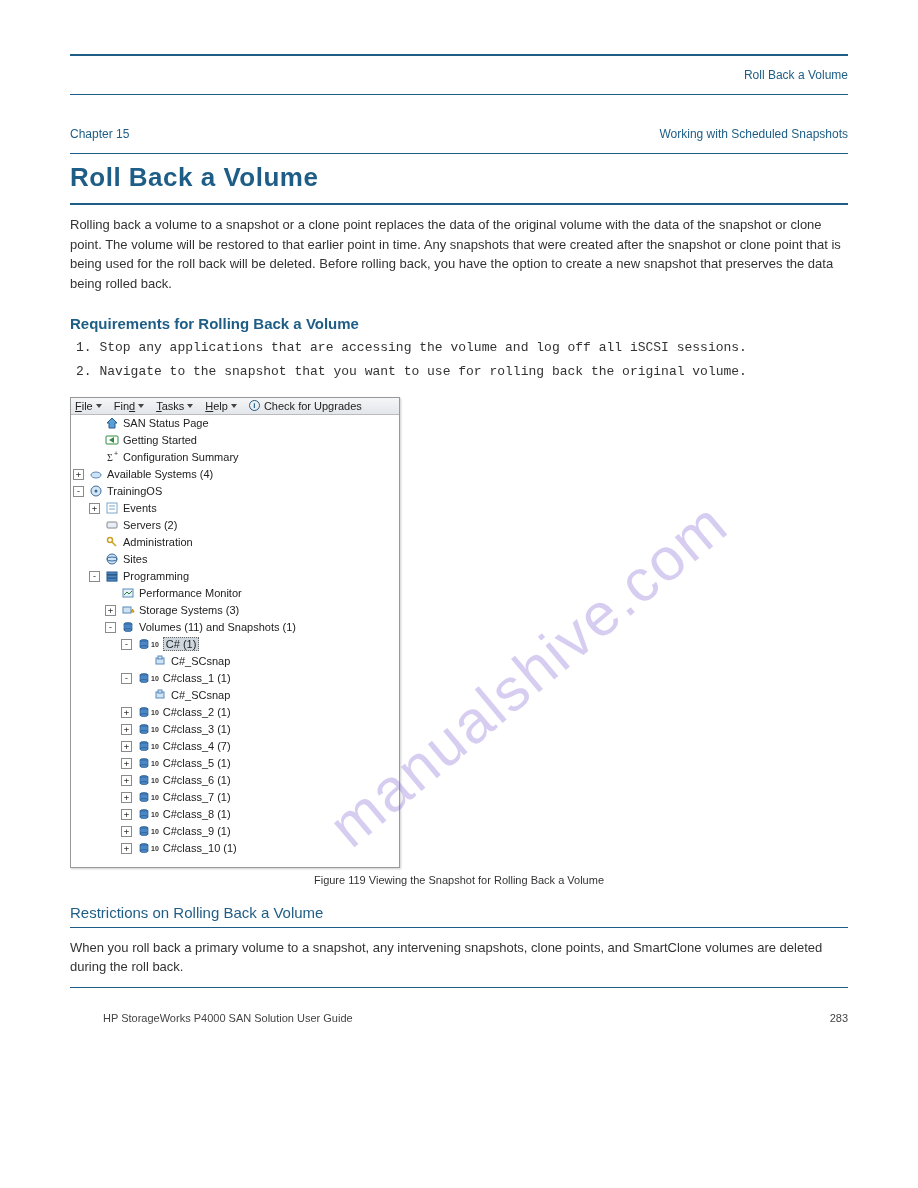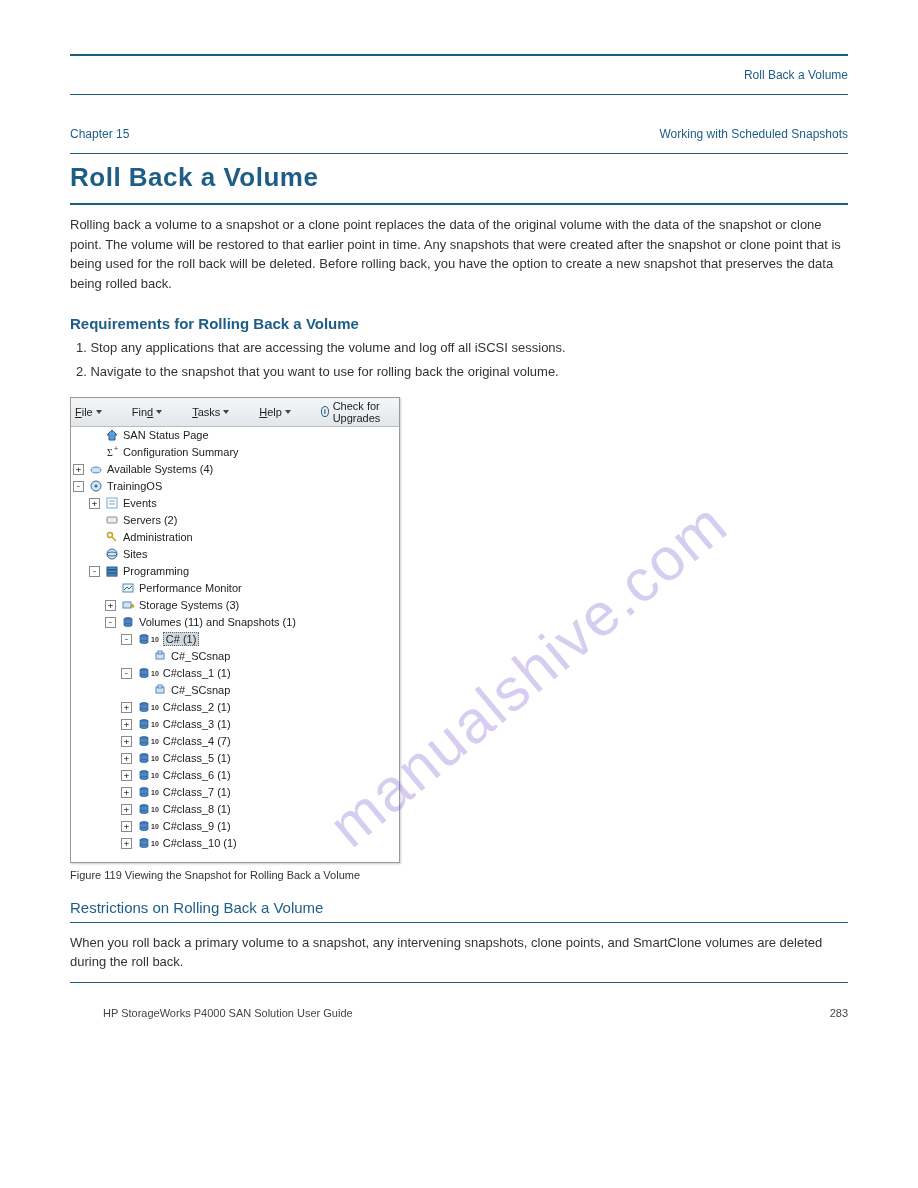--- a/index.html
+++ b/index.html
@@ -45,37 +45,37 @@
     color: #333;
     margin: 10px 0;
   }
   h3.subhead {
     color: #1e5d86;
     font-size: 15px;
     font-weight: bold;
     margin: 22px 0 6px 0;
   }
   .steps { margin: 6px 0 14px 0; font-size: 13px; line-height: 1.6; }
-  .step { margin: 3px 0 3px 26px; text-indent: -20px; }
+  .step { margin: 3px 0 3px 26px; text-indent: -20px; font-family: Liberation Mono, monospace; }
 
   
   .panel {
     width: 330px;
     margin: 10px 0 4px 0;
     border: 1px solid #999;
     background: #fff;
     box-shadow: 1px 1px 2px rgba(0,0,0,0.2);
   }
   .menubar {
     background: linear-gradient(#f5f6f8,#e3e6ea);
     border-bottom: 1px solid #bbb;
     padding: 2px 4px;
     display: flex;
     align-items: center;
-    gap: 30px;
+    gap: 12px;
     font-size: 11px;
     color: #222;
   }
   .menu-item { cursor: default; display: inline-flex; align-items: center; gap: 2px; }
   .ul { text-decoration: underline; }
   .caret {
     width: 0; height: 0;
     border-left: 3px solid transparent;
     border-right: 3px solid transparent;
     border-top: 4px solid #444;
@@ -120,21 +120,21 @@
   .spacer-blank { width: 16px; height: 17px; flex: none; }
   .icon {
     width: 14px; height: 14px;
     display: inline-flex; align-items: center; justify-content: center;
     flex: none;
     margin: 0 2px 0 2px;
   }
   .icon svg { width: 14px; height: 14px; }
   .cyl { fill: #4b88c7; stroke: #2a5a8a; stroke-width: 0.7; }
   .r10 { font-size: 7px; font-weight: bold; color: #333; margin-left: -2px; margin-right: 2px; }
-  .figure-caption { font-size: 11px; margin: 6px 0 18px 0; }
+  .figure-caption { font-size: 11px; margin: 6px 0 18px 0; text-align: center; }
   .watermark {
     position: absolute;
     top: 640px; left: 280px;
     font-size: 60px;
     color: rgba(120,90,210,0.30);
     transform: rotate(-40deg);
     transform-origin: center;
     font-family: Arial, sans-serif;
     font-weight: normal;
     letter-spacing: 2px;
@@ -213,20 +213,31 @@
               <polygon points="7,2 12,7 10,7 10,12 4,12 4,7 2,7" fill="#5aa0d8" stroke="#2a5a8a"></polygon>
             </svg>
           </span>
         <span class="label">SAN Status Page</span>
       </div>
       <div class="node">
         <span class="spacer-blank"></span>
         <span class="exp none">.</span>
         <span class="icon">
             <svg viewBox="0 0 14 14">
+              <rect x="1" y="3" width="12" height="8" rx="1" fill="#fff" stroke="#2f8a3f"></rect>
+              <polygon points="4,7 9,4 9,10" fill="#2f8a3f"></polygon>
+            </svg>
+          </span>
+        <span class="label">Getting Started</span>
+      </div>
+      <div class="node">
+        <span class="spacer-blank"></span>
+        <span class="exp none">.</span>
+        <span class="icon">
+            <svg viewBox="0 0 14 14">
               <text x="2" y="11" font-size="10" font-family="serif" fill="#333">Σ</text>
               <text x="9" y="6" font-size="7" fill="#333">+</text>
             </svg>
           </span>
         <span class="label">Configuration Summary</span>
       </div>
       <div class="node">
         <span class="exp">+</span>
         <span class="icon">
             <svg viewBox="0 0 14 14">

